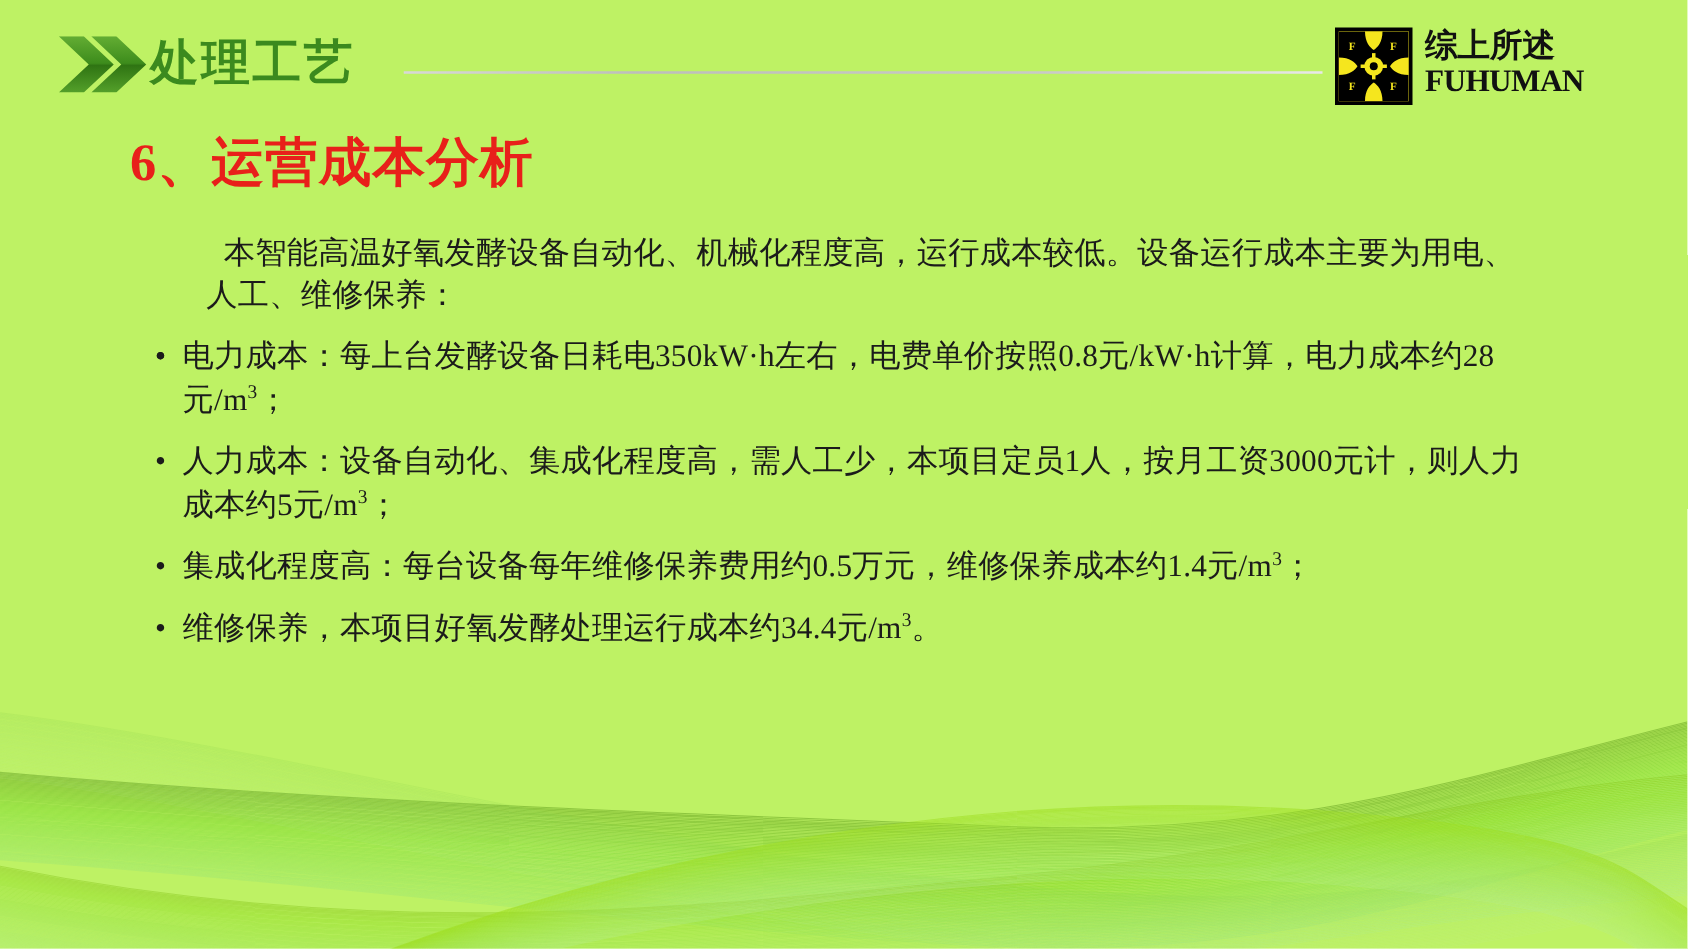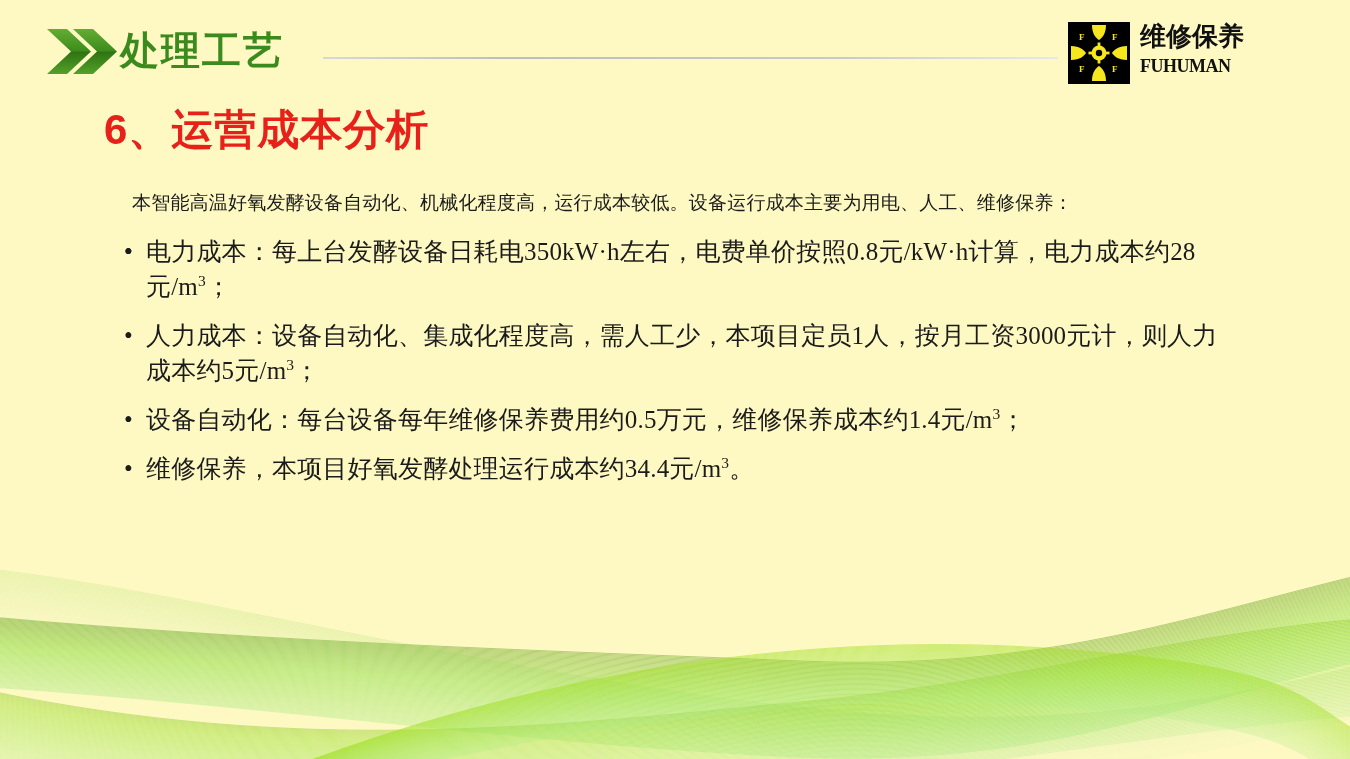--- a/index.html
+++ b/index.html
@@ -5,21 +5,21 @@
   * { margin:0; padding:0; box-sizing:border-box; }
   html, body {
     width:1350px; height:759px;
     background:#ffffff;
     font-family:"Liberation Serif", serif;
     overflow:hidden;
   }
   #slide {
     position:relative;
     width:1350px; height:759px;
-    background:#fef9c3;
+    background:#bef264;
     overflow:hidden;
   }
 
   
   #header {
     position:absolute; left:0; top:0; width:1350px; height:100px;
   }
   .chev-wrap {
     position:absolute; left:47px; top:29px;
     width:72px; height:45px;
@@ -65,48 +65,49 @@
     width:124px;
   }
   #logo-cn {
     font-family:"Liberation Sans", sans-serif;
     font-size:26px; font-weight:700; color:#111;
     letter-spacing:0px; line-height:32px;
     white-space:nowrap;
   }
   #logo-en {
     font-family:"Liberation Serif", serif;
-    font-size:18px; font-weight:700; color:#111;
+    font-size:25px; font-weight:700; color:#111;
     letter-spacing:-0.5px; line-height:28px;
     white-space:nowrap;
   }
 
   
   #slide-title {
     position:absolute; left:104px; top:102px;
-    font-family:Liberation Sans, sans-serif;
+    font-family:Liberation Serif, serif;
     font-size:42px; font-weight:700;
     color:#e8201a;
     letter-spacing:1px;
     white-space:nowrap;
   }
 
   
   #body {
     position:absolute; left:118px; top:186px;
     width:1115px;
   }
   .para {
     font-family:"Liberation Serif", serif;
-    font-size:19px;
+    font-size:25px;
     color:#1b1b1b;
     line-height:34px;
     text-indent:14px;
     margin-bottom:14px;
     letter-spacing:0.2px;
+    margin-left:47px;
   }
   .bullet {
     position:relative;
     font-family:"Liberation Serif", serif;
     font-size:25px;
     color:#1b1b1b;
     line-height:35px;
     padding-left:28px;
     margin-top:14px;
     letter-spacing:0.2px;
@@ -173,21 +174,21 @@
           <g fill="#f5e61e" font-family="Liberation Serif, serif" font-size="9" font-weight="700">
             <text x="8" y="15">F</text>
             <text x="41" y="15">F</text>
             <text x="8" y="47">F</text>
             <text x="41" y="47">F</text>
           </g>
         </svg>
       </div>
     </div>
     <div id="logo-text">
-      <div id="logo-cn">维修保养</div>
+      <div id="logo-cn">综上所述</div>
       <div id="logo-en">FUHUMAN</div>
     </div>
   </div>
 
   <div id="slide-title">6、运营成本分析</div>
 
   <div id="body">
 
     <div class="para">本智能高温好氧发酵设备自动化、机械化程度高，运行成本较低。设备运行成本主要为用电、人工、维修保养：</div>
 
@@ -201,21 +202,21 @@
       <span>电力成本：每上台发酵设备日耗电350kW·h左右，电费单价按照0.8元/kW·h计算，电力成本约28元/m</span><sup>3</sup><span>；</span>
     </div>
 
     <div class="bullet">
       <span class="dot">•</span>
       <span>人力成本：设备自动化、集成化程度高，需人工少，本项目定员1人，按月工资3000元计，则人力成本约5元/m</span><sup>3</sup><span>；</span>
     </div>
 
     <div class="bullet">
       <span class="dot">•</span>
-      <span>设备自动化：每台设备每年维修保养费用约0.5万元，维修保养成本约1.4元/m</span><sup>3</sup><span>；</span>
+      <span>集成化程度高：每台设备每年维修保养费用约0.5万元，维修保养成本约1.4元/m</span><sup>3</sup><span>；</span>
     </div>
 
     <div class="bullet">
       <span class="dot">•</span>
       <span>维修保养，本项目好氧发酵处理运行成本约34.4元/m</span><sup>3</sup><span>。</span>
     </div>
 
   </div>
 
   <svg id="wave" viewBox="0 0 1350 200" preserveAspectRatio="none">

